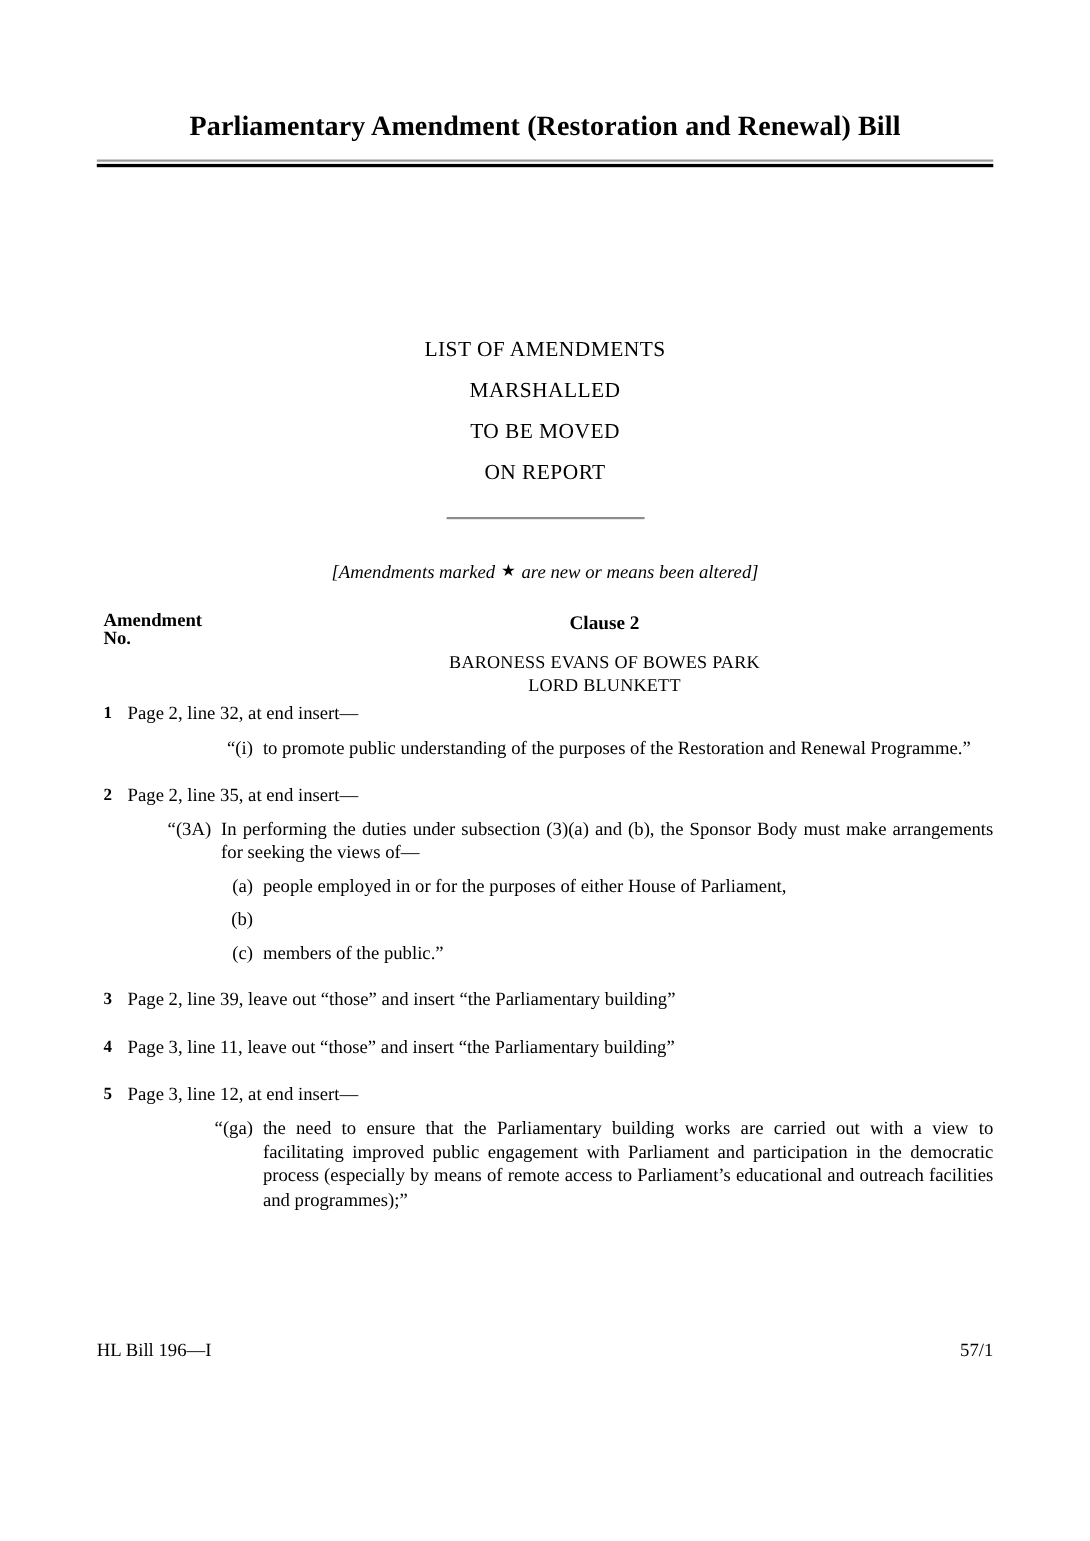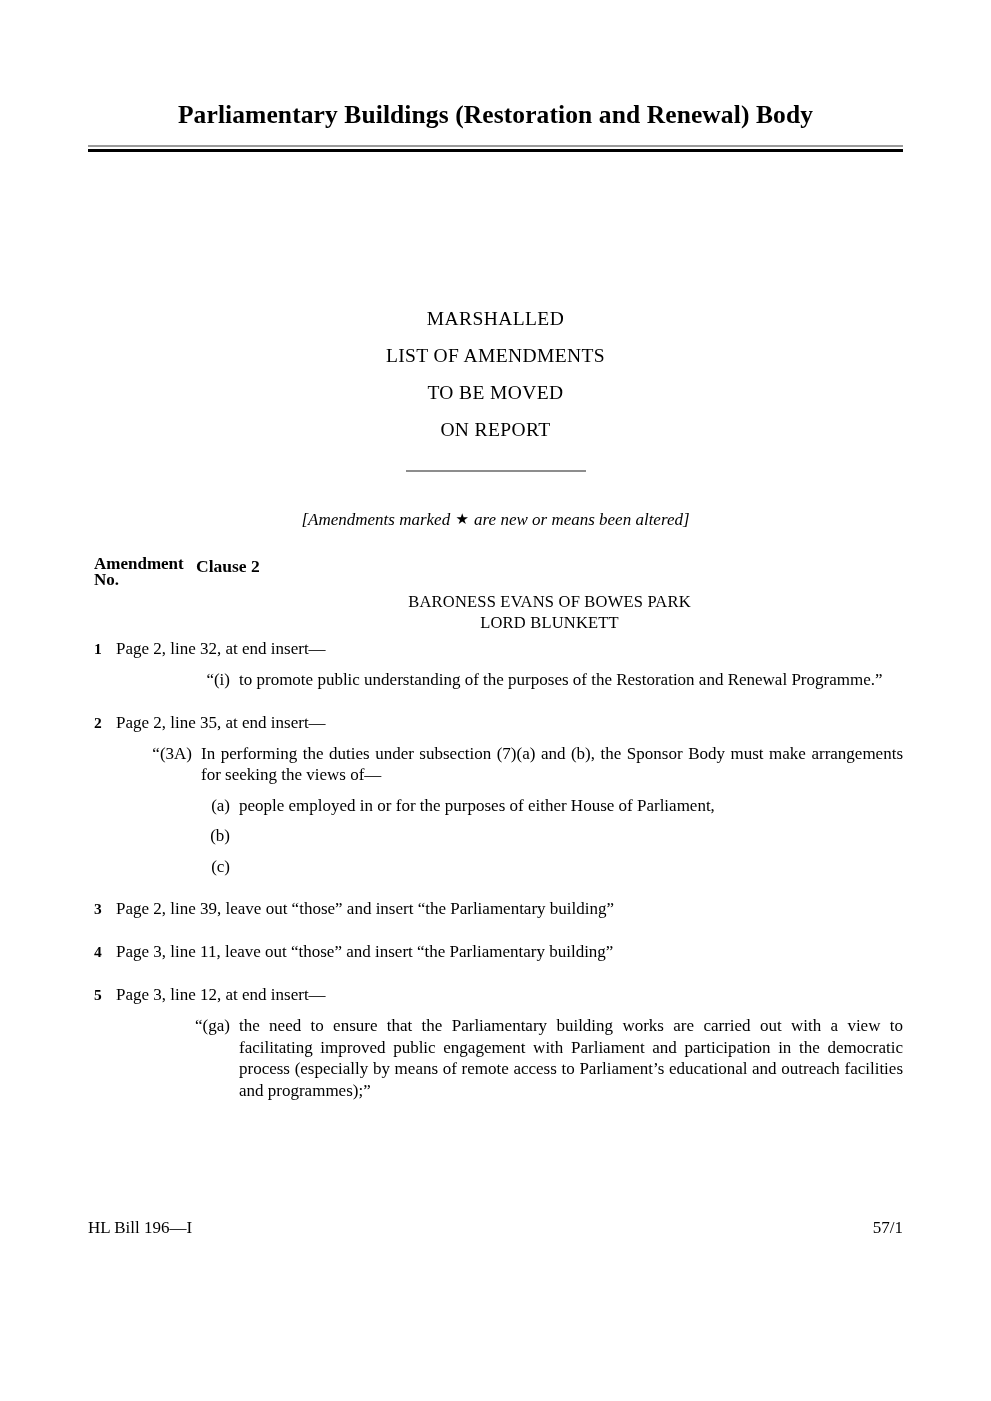--- a/index.html
+++ b/index.html
@@ -94,21 +94,21 @@
     font-size: 17px;
     font-weight: bold;
     line-height: 15.5px;
   }
 
   .clause-heading {
     position: absolute;
     left: 196px;
     top: 556px;
     width: 707px;
-    text-align: left;
+    text-align: center;
     font-size: 17.5px;
     font-weight: bold;
   }
   .sponsors {
     position: absolute;
     left: 196px;
     top: 591px;
     width: 707px;
     text-align: center;
     font-size: 16.5px;
@@ -177,30 +177,30 @@
     display: flex;
     justify-content: space-between;
   }
 </style>
 </head>
 <body>
 
 <div class="page">
 
   <div class="title-block">
-    <h1 class="doc-title">Parliamentary Buildings (Restoration and Renewal) Body</h1>
+    <h1 class="doc-title">Parliamentary Amendment (Restoration and Renewal) Bill</h1>
     <div class="rule-double">
       <div class="rule-thin"></div>
       <div class="rule-thick"></div>
     </div>
   </div>
 
   <div class="heading-block">
+    <div class="heading-line">LIST OF AMENDMENTS</div>
     <div class="heading-line">MARSHALLED</div>
-    <div class="heading-line">LIST OF AMENDMENTS</div>
     <div class="heading-line">TO BE MOVED</div>
     <div class="heading-line">ON REPORT</div>
     <div class="short-rule"></div>
   </div>
 
   <div class="note-line"><span>[Amendments marked </span><span class="star">★</span><span> are new or means been altered]</span></div>
 
   <div class="col-label">
     <div>Amendment</div>
     <div>No.</div>
@@ -223,31 +223,32 @@
             <span class="txt">to promote public understanding of the purposes of the Restoration and Renewal Programme.”</span>
           </div>
         </div>
       </div>
       <div class="amendment">
         <div class="amend-no">2</div>
         <div class="amend-body">
           <div class="instruction">Page 2, line 35, at end insert—</div>
           <div class="quote-para ind-main">
             <span class="lbl">“(3A)</span>
-            <span class="txt">In performing the duties under subsection (7)(a) and (b), the Sponsor Body must make arrangements for seeking the views of—</span>
+            <span class="txt">In performing the duties under subsection (3)(a) and (b), the Sponsor Body must make arrangements for seeking the views of—</span>
           </div>
           <div class="quote-para ind-sub">
             <span class="lbl">(a)</span>
             <span class="txt">people employed in or for the purposes of either House of Parliament,</span>
           </div>
           <div class="quote-para ind-sub">
             <span class="lbl">(b)</span>
           </div>
           <div class="quote-para ind-sub">
             <span class="lbl">(c)</span>
+            <span class="txt">members of the public.”</span>
           </div>
         </div>
       </div>
       <div class="amendment">
         <div class="amend-no">3</div>
         <div class="amend-body">
           <div class="instruction">Page 2, line 39, leave out “those” and insert “the Parliamentary building”</div>
         </div>
       </div>
       <div class="amendment">

